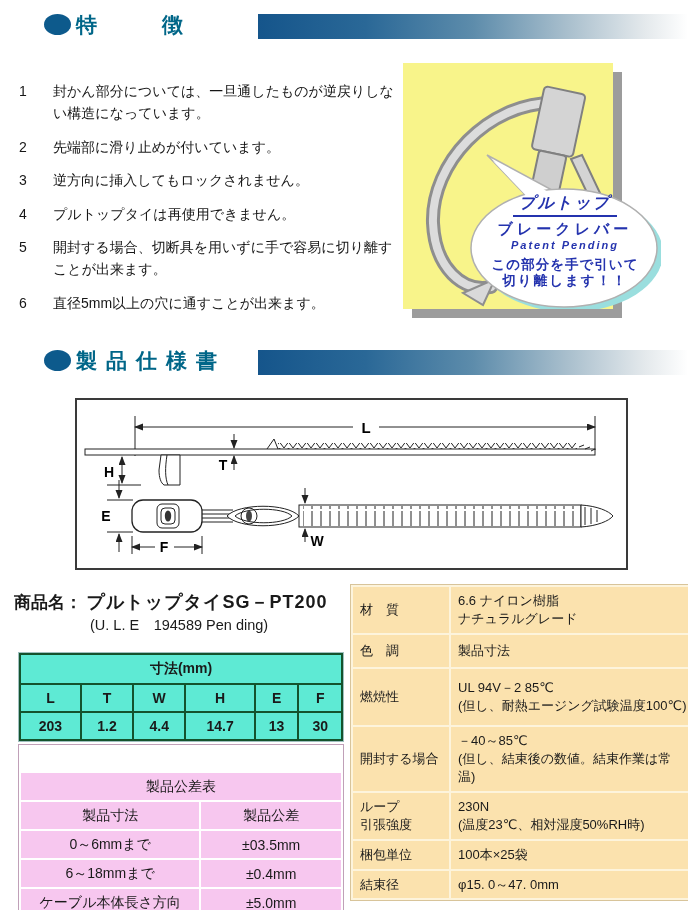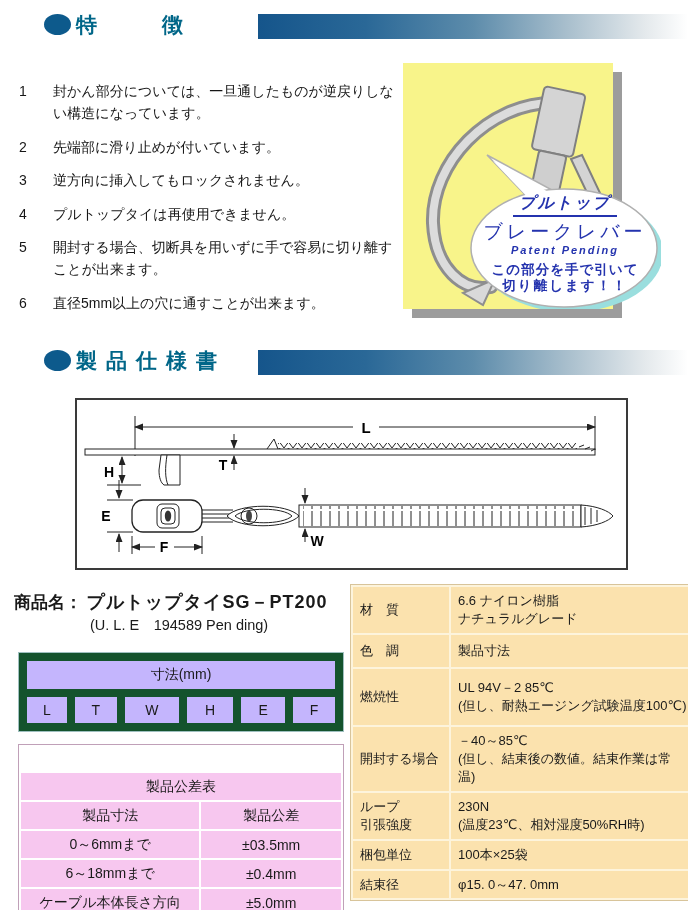--- a/index.html
+++ b/index.html
@@ -16,41 +16,41 @@
   .features{position:absolute;left:14px;top:80px;width:392px;}
   .feat{display:flex;margin-bottom:11px;font-size:14px;line-height:1.6;color:#161616;}
   .feat-num{width:34px;flex:none;padding-left:5px;}
   .feat-text{flex:1;}
 
   
   .promo{position:absolute;left:403px;top:63px;width:210px;height:246px;background:#f8f48a;box-shadow:9px 9px 0 #9c9c9c;}
   .promo svg{position:absolute;left:0;top:0;}
   .bubble-text{position:absolute;left:70px;top:130px;width:184px;text-align:center;color:#2433ae;line-height:1.25;}
   .bubble-title{display:inline-block;font-size:16px;font-weight:bold;font-style:italic;letter-spacing:2px;border-bottom:2px solid #2433ae;padding:0 6px 2px 6px;}
-  .bubble-l2{font-size:19px;font-weight:normal;letter-spacing:4px;margin-top:3px;}
+  .bubble-l2{font-size:15px;font-weight:bold;letter-spacing:4px;margin-top:3px;}
   .bubble-l3{font-size:11px;font-weight:bold;font-style:italic;letter-spacing:2px;}
   .bubble-l4{font-size:13.5px;font-weight:bold;margin-top:4px;letter-spacing:1px;}
   .bubble-l5{font-size:13.5px;font-weight:bold;letter-spacing:2px;}
 
   
   .drawing{position:absolute;left:75px;top:398px;width:553px;height:172px;border:2px solid #3a3a3a;background:#fff;box-sizing:border-box;}
 
   
   .prod{position:absolute;left:14px;top:590px;white-space:nowrap;}
   .prod-label{font-size:17px;font-weight:bold;}
   .prod-name{font-size:18px;font-weight:bold;letter-spacing:1px;}
   .prod-sub{font-size:14.5px;margin:2px 0 0 76px;}
 
   
   table{border-collapse:collapse;}
   td,th{font-weight:normal;}
 
   .dim-wrap{position:absolute;left:18px;top:652px;border:1px solid #9fc0c0;}
   .dim-table{width:324px;background:#ccffff;font-size:14px;text-align:center;}
-  .dim-table td{border:8px solid #14532d;height:24px;background:#c4b5fd;}
+  .dim-table td{border:2px solid #14532d;height:24px;background:#5eead4;font-weight:bold;}
   .dim-table .ttl{height:26px;}
 
   .tol-wrap{position:absolute;left:18px;top:744px;border:1px solid #c0a0b8;}
   .tol-table{width:324px;background:#14b8a6;font-size:14px;text-align:center;margin-top:26px;}
   .tol-table td{border:2px solid #ffffff;height:25px;background:#f7c7ef;}
   .tol-table .c1{width:56%;}
 
   .spec-wrap{position:absolute;left:350px;top:584px;border:1px solid #d8c49a;}
   .spec-table{width:345px;background:#fbe2ae;font-size:13px;line-height:1.38;}
   .spec-table td{border:2px solid #fdf4dc;background:#fbe2ae;padding:5px 7px;vertical-align:middle;}
@@ -218,20 +218,28 @@
             <td class="ttl" colspan="6">寸法(mm)</td>
           </tr>
       <tr>
         <td>L</td>
         <td>T</td>
         <td>W</td>
         <td>H</td>
         <td>E</td>
         <td>F</td>
       </tr>
+      <tr>
+        <td>203</td>
+        <td>1.2</td>
+        <td>4.4</td>
+        <td>14.7</td>
+        <td>13</td>
+        <td>30</td>
+      </tr>
     </tbody>
       </table>
   </div>
 
   <div class="tol-wrap">
     <table class="tol-table">
       <tbody>
           <tr>
             <td colspan="2">製品公差表</td>
           </tr>

